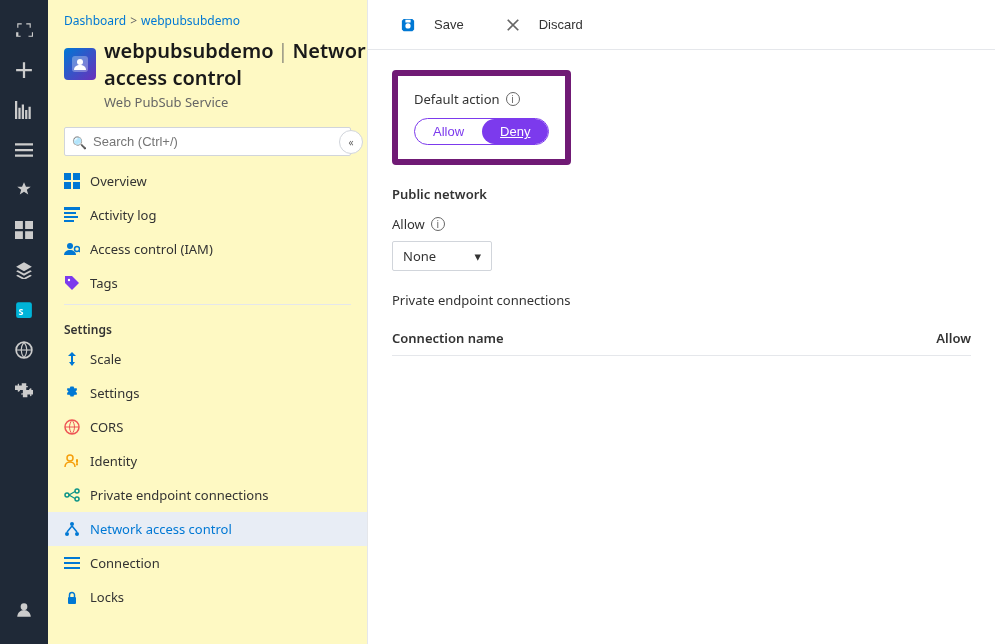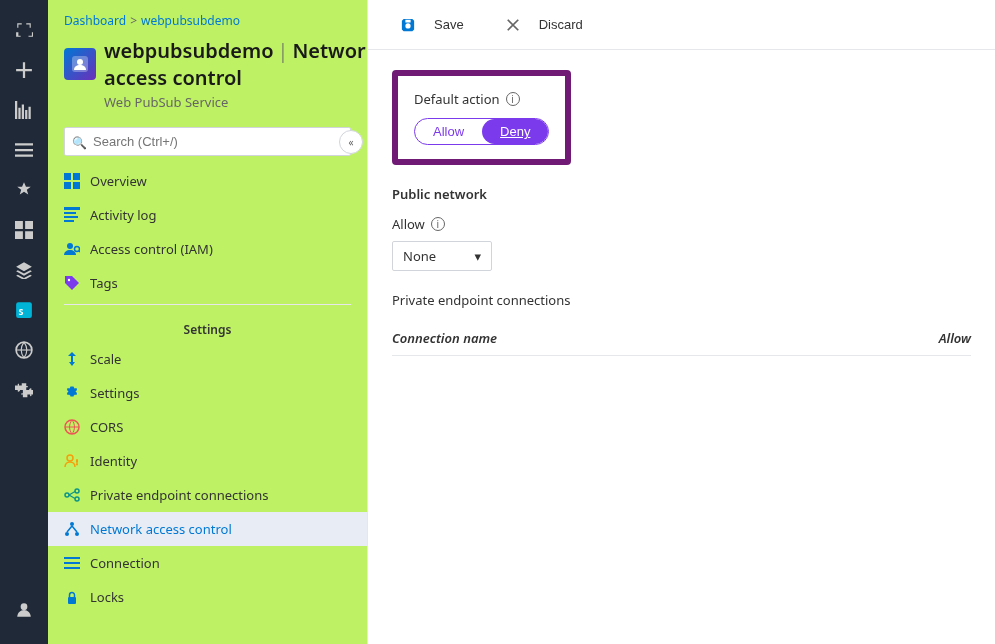--- a/index.html
+++ b/index.html
@@ -26,21 +26,21 @@
       cursor: pointer;
       border-radius: 4px;
     }
     .icon-bar-item svg { width: 18px; height: 18px; fill: currentColor; }
     .icon-bar-top { flex: 1; display: flex; flex-direction: column; align-items: center; gap: 4px; padding-top: 4px; }
     .icon-bar-bottom { display: flex; flex-direction: column; align-items: center; gap: 4px; padding-bottom: 8px; }
 
     
     .sidebar {
       width: 320px;
-      background: #bef264;
+      background: #fef9c3;
       border-right: 1px solid #e5e7eb;
       display: flex;
       flex-direction: column;
       flex-shrink: 0;
       overflow-y: auto;
     }
     .sidebar-header {
       padding: 12px 16px 8px;
     }
     .breadcrumb {
@@ -108,21 +108,21 @@
       width: 24px;
       height: 24px;
       display: flex;
       align-items: center;
       justify-content: center;
       cursor: pointer;
       font-size: 10px;
       color: #666;
       z-index: 10;
     }
-    .sidebar-nav { flex: 1; text-align: center; }
+    .sidebar-nav { flex: 1; }
     .nav-item {
       display: flex;
       align-items: center;
       gap: 10px;
       padding: 8px 16px;
       cursor: pointer;
       color: #333;
       font-size: 13px;
     }
     .nav-item.active { background: #e8f0fe; color: #0078d4; }
@@ -246,21 +246,20 @@
     }
     .private-ep-title {
       font-size: 13px;
       color: #333;
       margin-bottom: 12px;
     }
     .table-header {
       display: flex;
       border-bottom: 1px solid #e5e7eb;
       padding: 8px 0;
-      font-style: italic;
     }
     .table-col-name {
       flex: 1;
       font-size: 13px;
       font-weight: 600;
       color: #333;
     }
     .table-col-allow {
       width: 80px;
       font-size: 13px;

